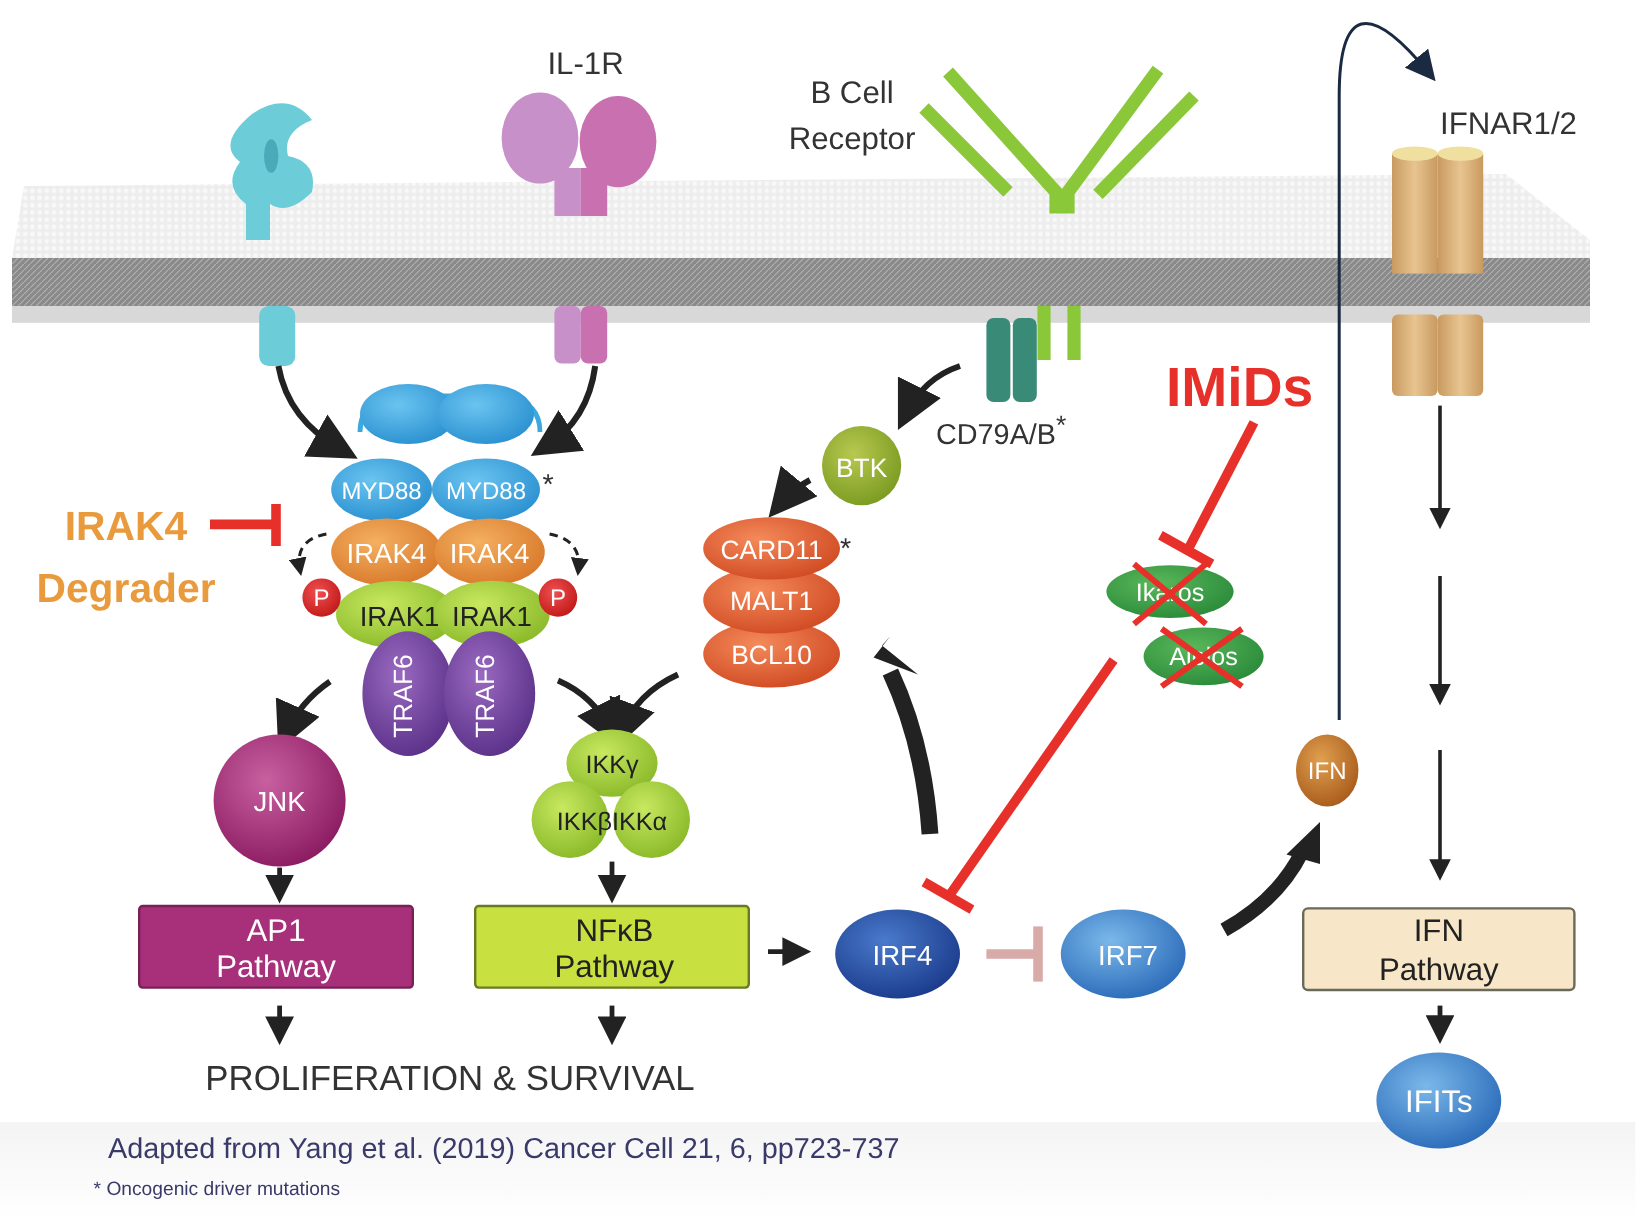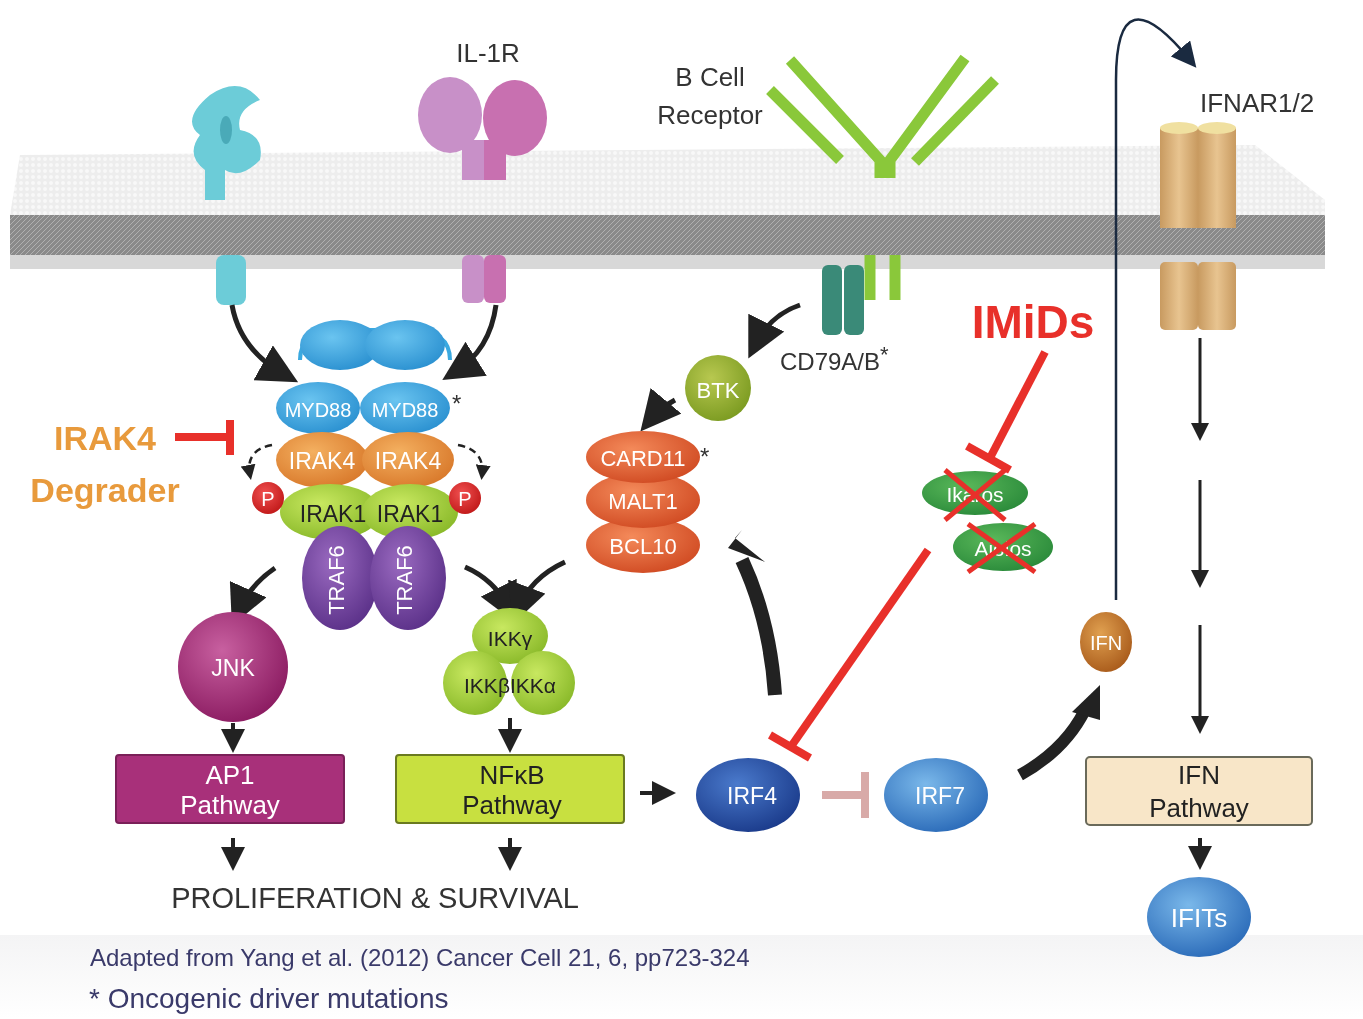--- a/index.html
+++ b/index.html
@@ -3,21 +3,21 @@
 <meta charset="utf-8">
 <style>
   html, body { margin: 0; padding: 0; background: #ffffff; }
   body { width: 1363px; height: 1019px; position: relative; overflow: hidden; font-family: "Liberation Sans", sans-serif; }
   svg { position: absolute; left: 0; top: 0; }
   .lbl { font-family: "Liberation Sans", sans-serif; fill: #333; }
   .wtxt { font-family: "Liberation Sans", sans-serif; fill: #ffffff; text-anchor: middle; dominant-baseline: central; }
   .dtxt { font-family: "Liberation Sans", sans-serif; fill: #222; text-anchor: middle; dominant-baseline: central; }
   .footer { position: absolute; left: 0; top: 935px; width: 1363px; height: 84px; background: linear-gradient(#f4f4f5, #ffffff); }
   .cite { position: absolute; left: 90px; top: 944px; font-size: 24px; color: #3a3a6a; font-family: "Liberation Sans", sans-serif; }
-  .note { position: absolute; left: 89px; top: 983px; font-size: 28px; color: #3a3a6a; font-family: "Liberation Sans", sans-serif; }
+  .note { position: absolute; left: 78px; top: 983px; font-size: 16px; color: #3a3a6a; font-family: "Liberation Sans", sans-serif; }
 </style>
 </head>
 <body>
 
 <svg width="1363" height="1019" viewBox="0 0 1363 1019">
   <defs>
     <pattern id="lipidTop" width="6" height="6" patternUnits="userSpaceOnUse">
       <rect width="6" height="6" fill="#ededed"></rect>
       <circle cx="3" cy="3" r="2" fill="#f8f8f8"></circle>
     </pattern>
@@ -279,14 +279,14 @@
   <line x1="1200" y1="838" x2="1200" y2="862" stroke="#222" stroke-width="4" marker-end="url(#ahSmall)"></line>
 </svg>
 
 <div class="footer"></div>
 
 <svg width="1363" height="1019" viewBox="0 0 1363 1019" style="pointer-events:none;">
   <ellipse cx="1199" cy="917" rx="52" ry="40" fill="url(#gIRF7)"></ellipse>
   <text class="wtxt" x="1199" y="918" font-size="26">IFITs</text>
 </svg>
 
-<div class="cite">Adapted from Yang et al. (2012) Cancer Cell 21, 6, pp723-324</div>
+<div class="cite">Adapted from Yang et al. (2019) Cancer Cell 21, 6, pp723-737</div>
 <div class="note">* Oncogenic driver mutations</div>
 
 </body></html>

